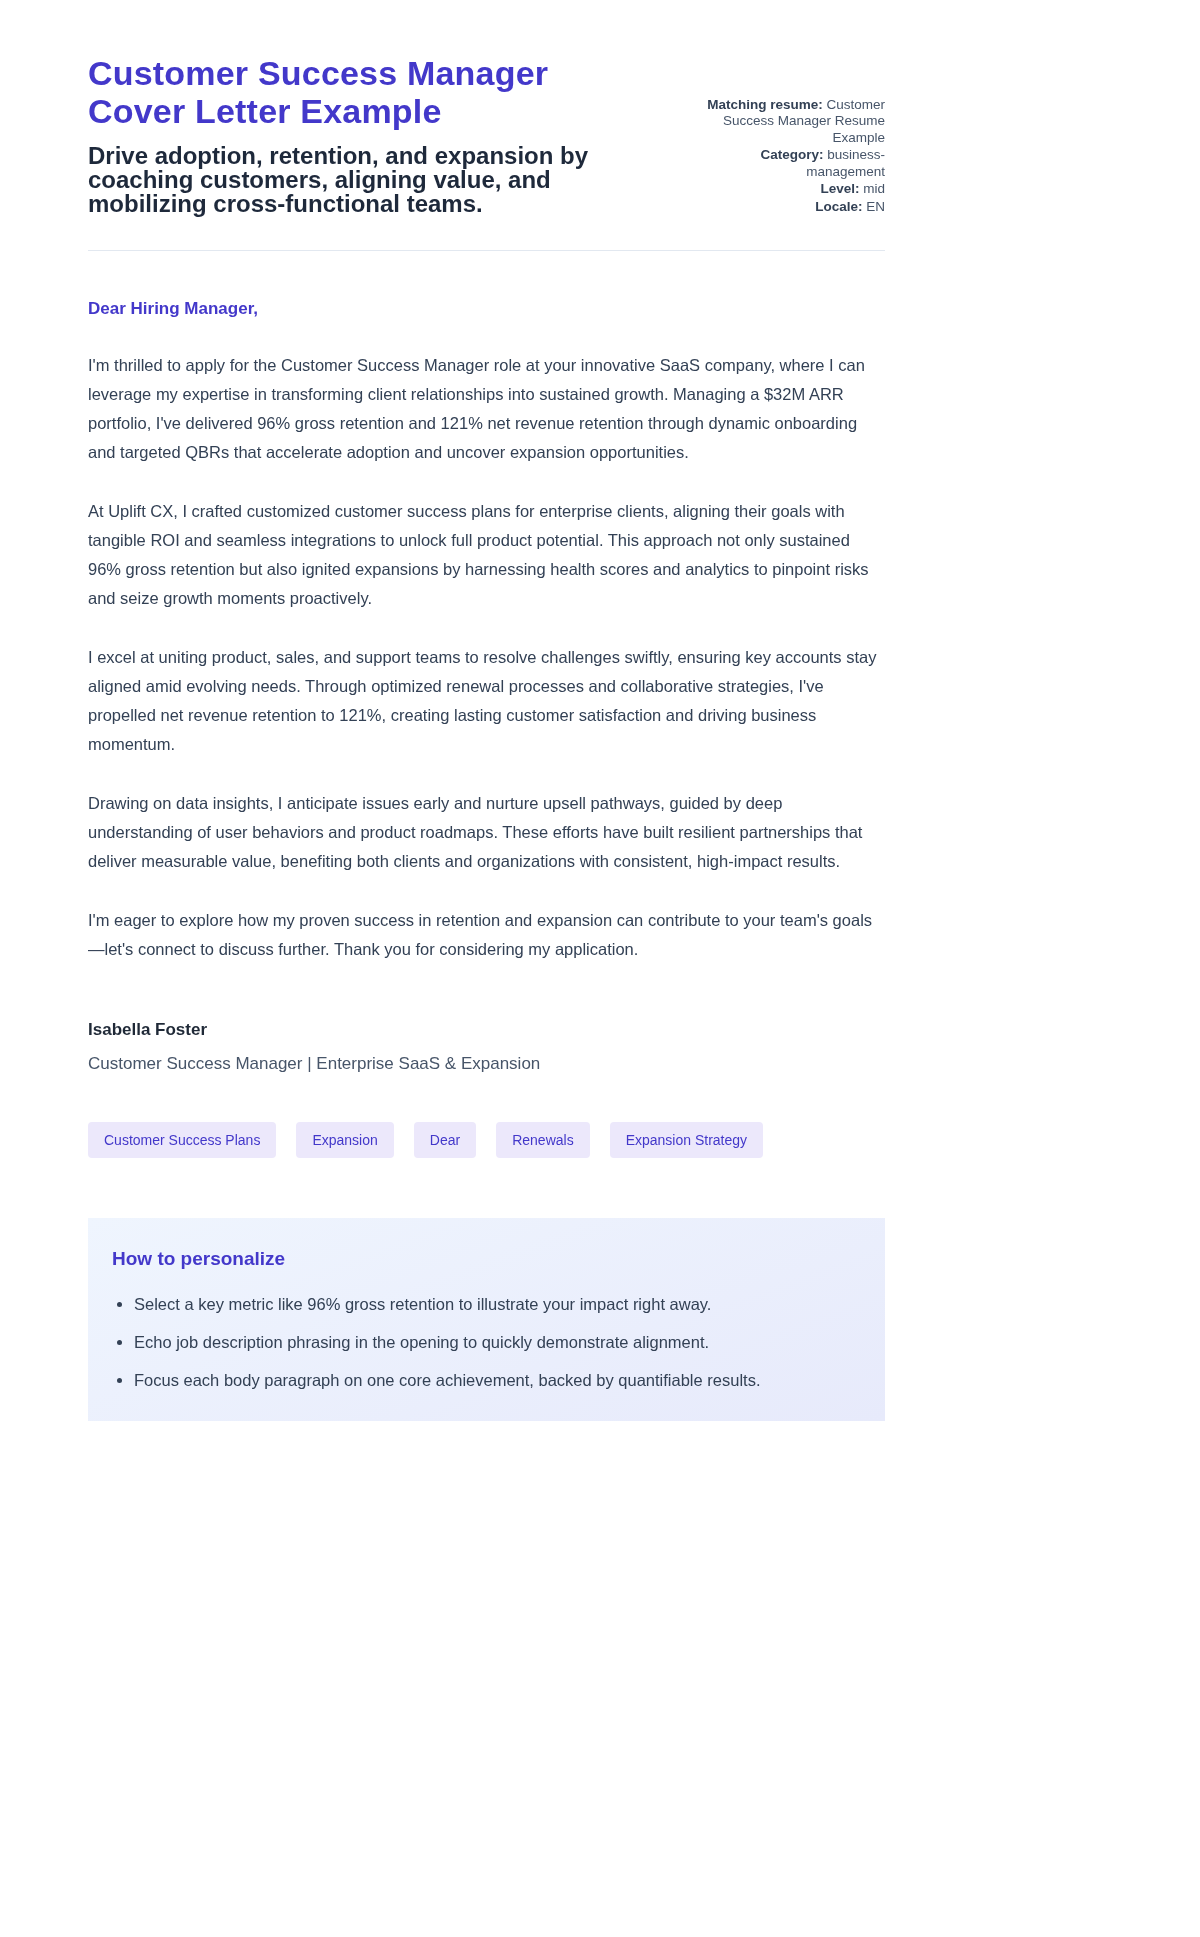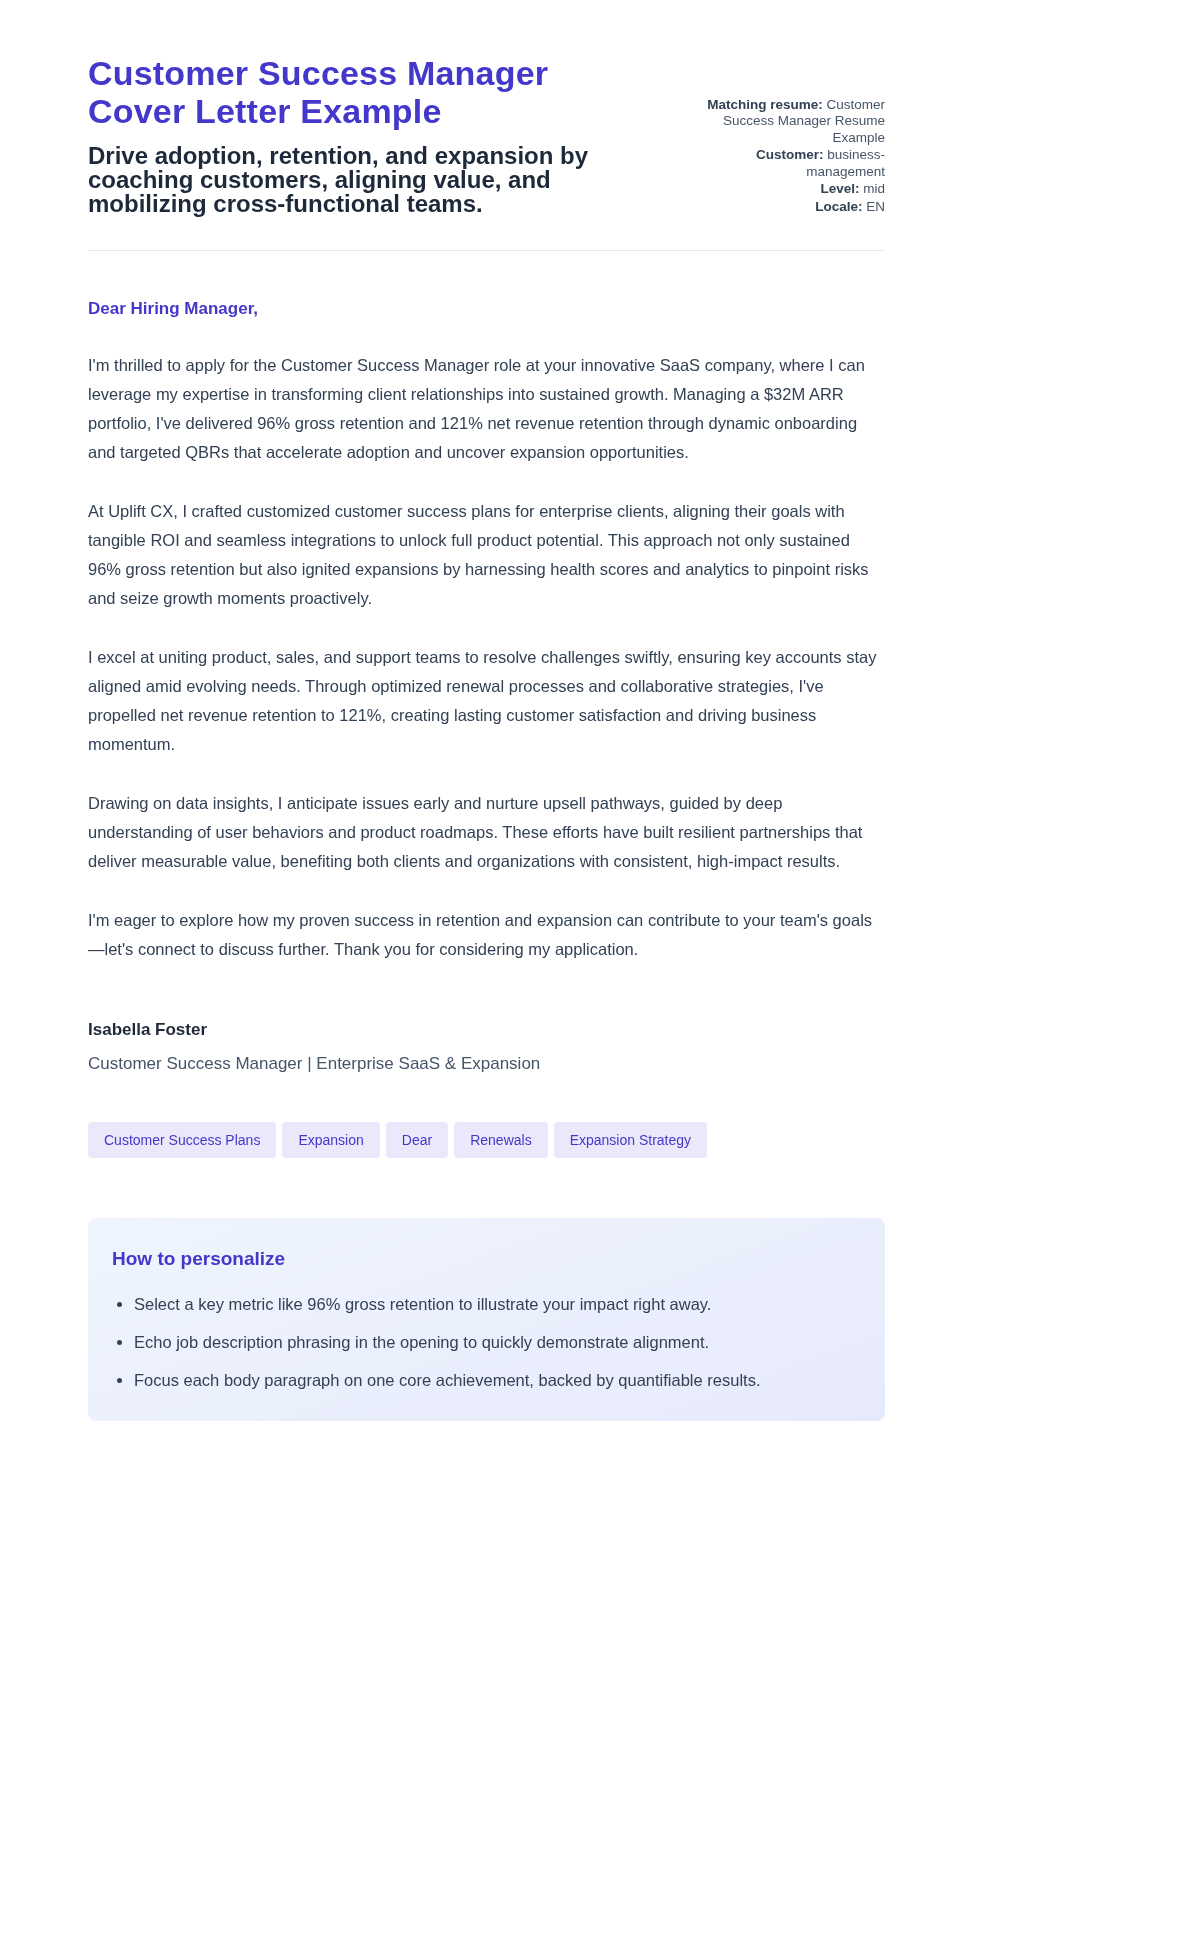--- a/index.html
+++ b/index.html
@@ -85,39 +85,39 @@
     margin: 14px 0 0 0;
     font-size: 17px;
     color: #475569;
   }
 
   
   .tags {
     margin-top: 48px;
     display: flex;
     flex-wrap: wrap;
-    gap: 6px;
+    gap: 20px;
   }
   .tag {
     display: inline-block;
     background: #ECE8FB;
     color: #4338CA;
     font-size: 14px;
     line-height: 16px;
     padding: 10px 16px;
     border-radius: 4px;
     cursor: pointer;
     white-space: nowrap;
   }
 
   
   .personalize {
     margin-top: 60px;
     background: linear-gradient(160deg, #EFF5FE 0%, #E7EAFB 100%);
-    border-radius: 8px;
+    border-radius: 0;
     padding: 30px 28px 26px 24px;
   }
   .personalize h2 {
     margin: 0 0 20px 0;
     font-size: 19px;
     font-weight: 700;
     color: #4338CA;
   }
   .personalize ul {
     margin: 0;
@@ -141,21 +141,21 @@
       <div class="header-main">
         <h1 class="title">Customer Success Manager Cover Letter Example</h1>
         <p class="subtitle">Drive adoption, retention, and expansion by coaching customers, aligning value, and mobilizing cross-functional teams.</p>
       </div>
       <aside class="meta">
         <p class="meta-row">
           <span class="meta-label">Matching resume:</span>
           <span class="meta-value">Customer Success Manager Resume Example</span>
         </p>
         <p class="meta-row">
-          <span class="meta-label">Customer:</span>
+          <span class="meta-label">Category:</span>
           <span class="meta-value">business-management</span>
         </p>
         <p class="meta-row">
           <span class="meta-label">Level:</span>
           <span class="meta-value">mid</span>
         </p>
         <p class="meta-row">
           <span class="meta-label">Locale:</span>
           <span class="meta-value">EN</span>
         </p>

